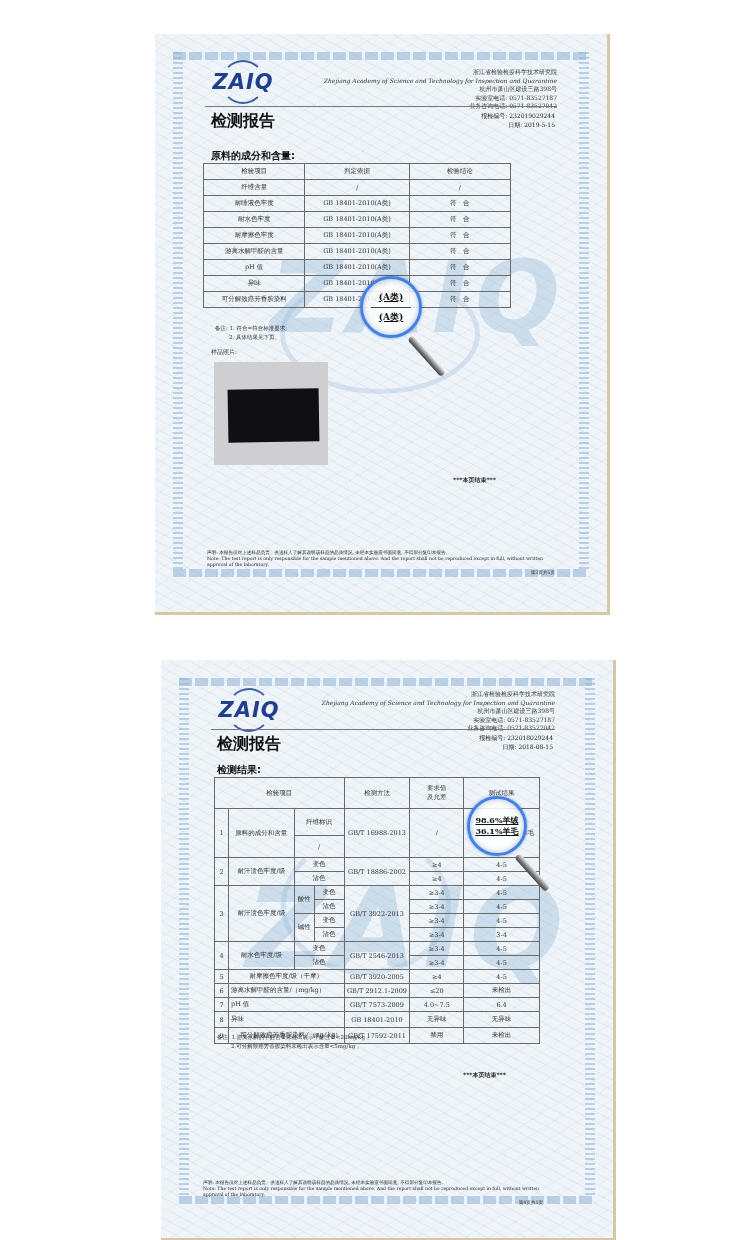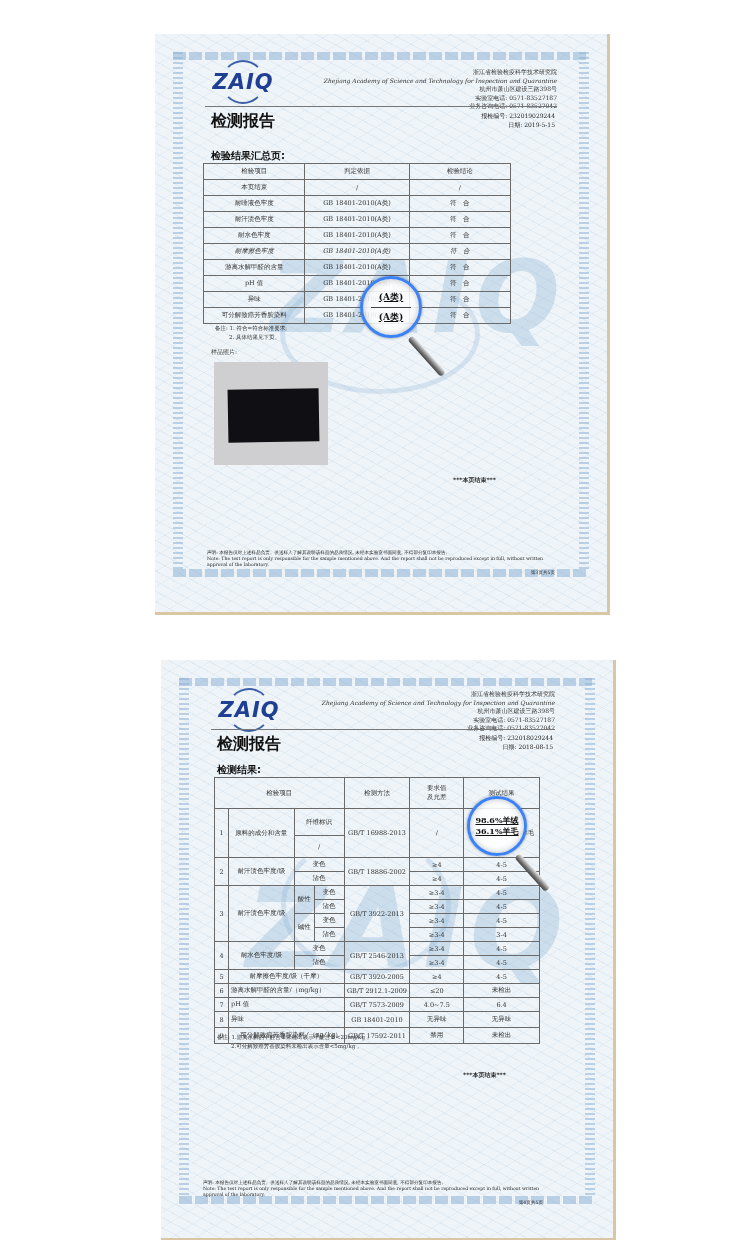--- a/index.html
+++ b/index.html
@@ -122,50 +122,45 @@
     <div>业务咨询电话: 0571-83527042</div>
   </div>
 
   <div class="hr" style="left:50px; right:50px; top:72px;"></div>
   <div class="title" style="left:56px; top:77px;">检测报告</div>
   <div class="meta" style="right:52px; top:78px;">
     <div>报检编号: 232019029244</div>
     <div>日期: 2019-5-15</div>
   </div>
 
-  <div class="subtitle" style="left:56px; top:115px;">检验结果汇总页:</div>
+  <div class="subtitle" style="left:56px; top:115px;">原料的成分和含量:</div>
 
   <table style="left:48px; top:129px; width:308px;">
     <tbody>
         <tr style="height:16px;">
       <th style="width:33%;">检验项目</th>
       <th style="width:34%;">判定依据</th>
       <th style="width:33%;">检验结论</th>
     </tr>
     <tr style="height:16px;">
-          <td>本页结束</td>
+          <td>纤维含量</td>
           <td>/</td>
           <td>/</td>
         </tr>
     <tr style="height:16px;">
           <td>耐唾液色牢度</td>
           <td>GB 18401-2010(A类)</td>
           <td>符　合</td>
         </tr>
     <tr style="height:16px;">
-          <td>耐汗渍色牢度</td>
-          <td>GB 18401-2010(A类)</td>
-          <td>符　合</td>
-        </tr>
-    <tr style="height:16px;">
           <td>耐水色牢度</td>
           <td>GB 18401-2010(A类)</td>
           <td>符　合</td>
         </tr>
-    <tr style="height:16px;font-style:italic;">
+    <tr style="height:16px;">
           <td>耐摩擦色牢度</td>
           <td>GB 18401-2010(A类)</td>
           <td>符　合</td>
         </tr>
     <tr style="height:16px;">
           <td>游离水解甲醛的含量</td>
           <td>GB 18401-2010(A类)</td>
           <td>符　合</td>
         </tr>
     <tr style="height:16px;">

